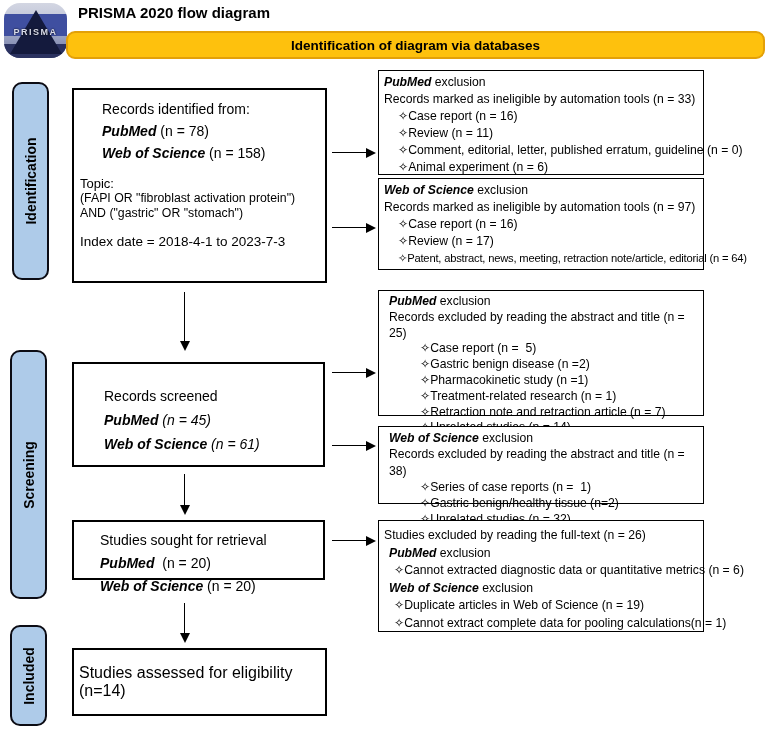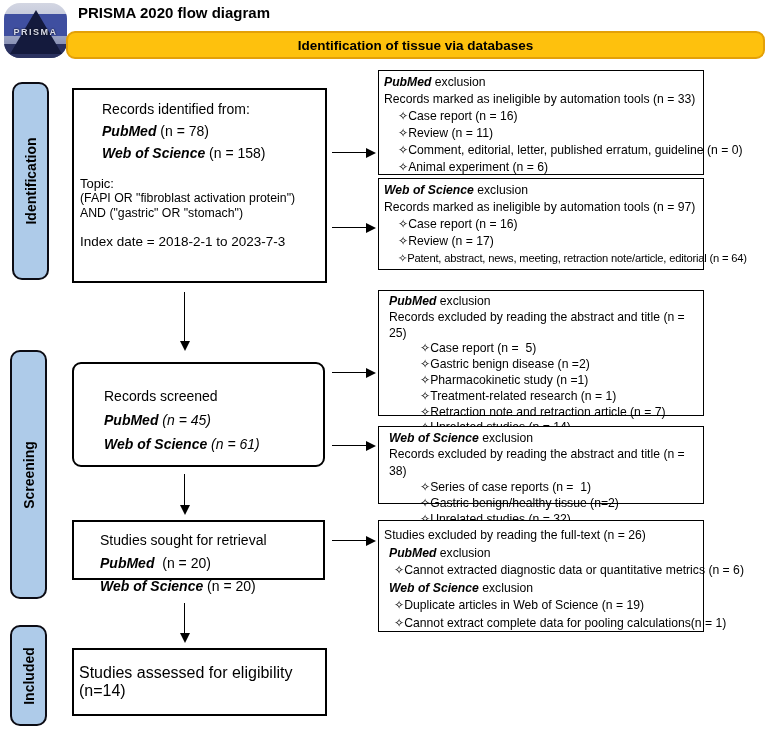--- a/index.html
+++ b/index.html
@@ -36,21 +36,21 @@
     position:absolute;background:#AECBE9;border:2px solid #0c0c14;border-radius:10px;
     box-sizing:border-box;display:flex;align-items:center;justify-content:center;
   }
   .stage span{transform:rotate(-90deg);white-space:nowrap;font-weight:bold;font-size:14px;}
   #stage-identification{left:12px;top:82px;width:37px;height:198px;}
   #stage-screening{left:10px;top:350px;width:37px;height:249px;}
   #stage-included{left:10px;top:625px;width:37px;height:101px;}
   
   .box{position:absolute;background:#fff;border:2px solid #000;box-sizing:border-box;}
   #box-identified{left:72px;top:88px;width:255px;height:195px;padding:8px 3px 0 6px;}
-  #box-screened{left:72px;top:362px;width:253px;height:105px;padding:20px 0 0 30px;border-radius:9px;}
+  #box-screened{left:72px;top:362px;width:253px;height:105px;padding:20px 0 0 30px;}
   #box-retrieval{left:72px;top:520px;width:253px;height:60px;padding:7px 16px 0 26px;}
   #box-eligibility{left:72px;top:648px;width:255px;height:68px;display:flex;align-items:center;padding-left:5px;font-size:16px;}
   .grp1{padding-left:22px;font-size:14px;line-height:22px;}
   .grp2{margin-top:12px;font-size:13px;line-height:15px;}
   .grp2 .small{font-size:12.3px;}
   .grp3{margin-top:13px;font-size:13.5px;}
   .src{font-weight:bold;font-style:italic;}
   .itline{font-style:italic;}
   .line22{line-height:22px;font-size:14px;}
   .line24{line-height:24px;font-size:14px;}
@@ -89,21 +89,21 @@
 <body>
 
 <div class="logo">
   <div class="logo-band"></div>
   <div class="logo-bottom"></div>
   <div class="logo-triangle"></div>
   <div class="logo-text">PRISMA</div>
 </div>
 <div class="page-title">PRISMA 2020 flow diagram</div>
 <div class="banner">
-  <span>Identification of tissue via databases</span>
+  <span>Identification of diagram via databases</span>
 </div>
 
 <div class="stage" id="stage-identification">
   <span>Identification</span>
 </div>
 <div class="stage" id="stage-screening">
   <span>Screening</span>
 </div>
 <div class="stage" id="stage-included">
   <span>Included</span>
@@ -113,21 +113,21 @@
   <div class="grp1">
     <div class="line22">Records identified from:</div>
     <div class="line22"><span class="src">PubMed</span><span> (n = 78)</span></div>
     <div class="line22"><span class="src">Web of Science</span><span> (n = 158)</span></div>
   </div>
   <div class="grp2">
     <div>Topic:</div>
     <div class="small">(FAPI OR "fibroblast activation protein")</div>
     <div class="small">AND ("gastric" OR "stomach")</div>
   </div>
-  <div class="grp3">Index date = 2018-2-1 to 2023-7-3</div>
+  <div class="grp3">Index date = 2018-4-1 to 2023-7-3</div>
 </div>
 
 <div class="box" id="box-screened">
   <div class="line24">Records screened</div>
   <div class="line24 itline"><span class="src">PubMed</span><span> (n = 45)</span></div>
   <div class="line24 itline"><span class="src">Web of Science</span><span> (n = 61)</span></div>
 </div>
 
 <div class="box" id="box-retrieval">
   <div class="line23">Studies sought for retrieval</div>

